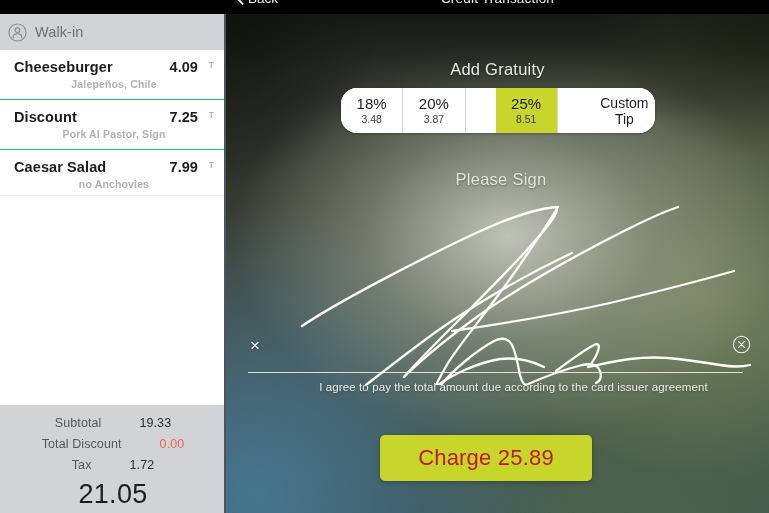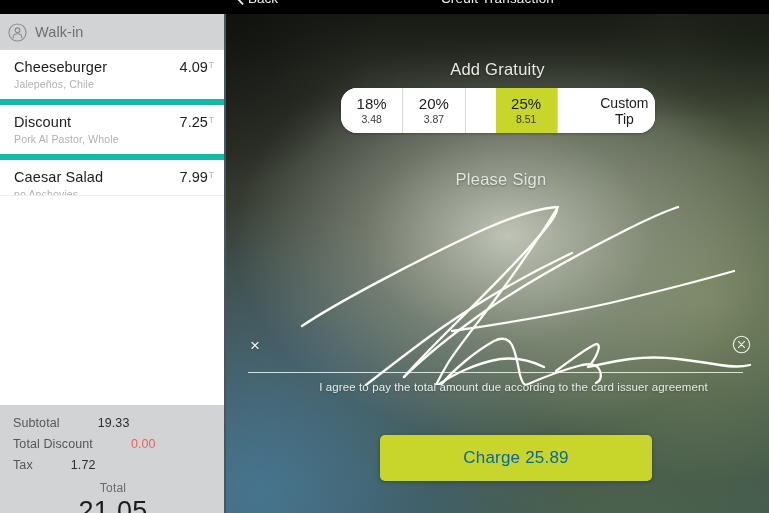--- a/index.html
+++ b/index.html
@@ -25,42 +25,43 @@
     display:flex; align-items:center; padding-left:8px; gap:8px;
   }
   #customer-header .person-icon { width:19px; height:19px; flex:0 0 auto; display:block; }
   #customer-name {
     font-size:14.5px; color:#6d6f72; letter-spacing:.1px;
   }
 
   #items-list { position:absolute; left:0; top:50px; width:226px; }
   .line-item {
     position:relative; padding:9px 12px 9px 14px;
-    border-bottom:6px solid #14b8a6;
+    border-bottom:1px solid #14b8a6;
     background:#fff;
+    font-weight:bold;
   }
   .line-item-top { display:flex; align-items:baseline; justify-content:space-between; }
   .item-name { font-size:14.5px; color:#1c1c1e; letter-spacing:.1px; }
-  .item-right { display:flex; align-items:baseline; gap:1px; }
+  .item-right { display:flex; align-items:baseline; gap:11px; }
   .item-price { font-size:14.5px; color:#1c1c1e; }
   .item-tax-flag { font-size:8.5px; color:#b4b5b7; position:relative; top:-4px; }
-  .item-mods { font-size:10.5px; color:#b0b1b3; margin-top:3px; letter-spacing:.15px; }
+  .item-mods { font-size:10.5px; color:#b0b1b3; margin-top:3px; letter-spacing:.15px;text-align:center; }
 
   #sidebar-filler {
     position:absolute; left:0; top:195px; width:226px; height:210px;
     background:#ffffff; border-top:1px solid #eceded;
   }
 
   
   #totals {
     position:absolute; left:0; bottom:0; width:226px; height:108px;
     background:#d2d3d5; padding:11px 13px 0 13px;
   }
   .total-row {
-    display:flex; justify-content:flex-start; align-items:baseline;
+    display:flex; justify-content:center; align-items:baseline;
     margin-bottom:7px;
     gap:38px;
   }
   .total-label { font-size:12.5px; color:#55565a; letter-spacing:.1px; }
   .total-value { font-size:12.5px; color:#2c2d30; letter-spacing:.1px; }
   .total-value.discount { color:#e8615a; }
   #grand-total-block { text-align:center; margin-top:9px; }
   #grand-total-label { font-size:12px; color:#6a6b6f; letter-spacing:.2px; }
   #grand-total-value {
     font-size:27px; color:#1c1c1e; letter-spacing:.3px;
@@ -162,25 +163,25 @@
     background:rgba(250,250,245,0.82);
   }
   #sign-agreement {
     position:absolute; left:16px; top:381px; width:543px; text-align:center;
     color:#eceee8; font-size:11.5px; letter-spacing:.1px;
     text-shadow:0 1px 2px rgba(0,0,0,.3);
   }
 
   
   #charge-button {
-    position:absolute; left:154px; top:435px; width:272px; height:46px;
+    position:absolute; left:154px; top:435px; width:212px; height:46px;
     background:#c8d62c; border-radius:5px;
     display:flex; align-items:center; justify-content:center;
     box-shadow:0 1px 4px rgba(0,0,0,.3);
-    color:#0369a1; font-size:17px; letter-spacing:.2px;
+    color:#b91c1c; font-size:22px; letter-spacing:.2px;
     border:none; cursor:pointer; font-family:"Liberation Sans", sans-serif;
   }
 </style>
 </head>
 <body>
 
 <div id="app">
 
   <div id="sidebar">
 
@@ -210,21 +211,21 @@
       </div>
 
       <div class="line-item">
         <div class="line-item-top">
           <span class="item-name">Discount</span>
           <span class="item-right">
             <span class="item-price">7.25</span>
             <span class="item-tax-flag">T</span>
           </span>
         </div>
-        <div class="item-mods">Pork Al Pastor, Whole</div>
+        <div class="item-mods">Pork Al Pastor, Sign</div>
       </div>
 
       <div class="line-item">
         <div class="line-item-top">
           <span class="item-name">Caesar Salad</span>
           <span class="item-right">
             <span class="item-price">7.99</span>
             <span class="item-tax-flag">T</span>
           </span>
         </div>
@@ -241,21 +242,20 @@
       </div>
       <div class="total-row">
         <span class="total-label">Total Discount</span>
         <span class="total-value discount">0.00</span>
       </div>
       <div class="total-row">
         <span class="total-label">Tax</span>
         <span class="total-value">1.72</span>
       </div>
       <div id="grand-total-block">
-        <div id="grand-total-label">Total</div>
         <div id="grand-total-value">21.05</div>
       </div>
     </div>
 
     <div id="sidebar-edge"></div>
   </div>
 
   <div id="main">
 
     <div id="bg-base"></div>

